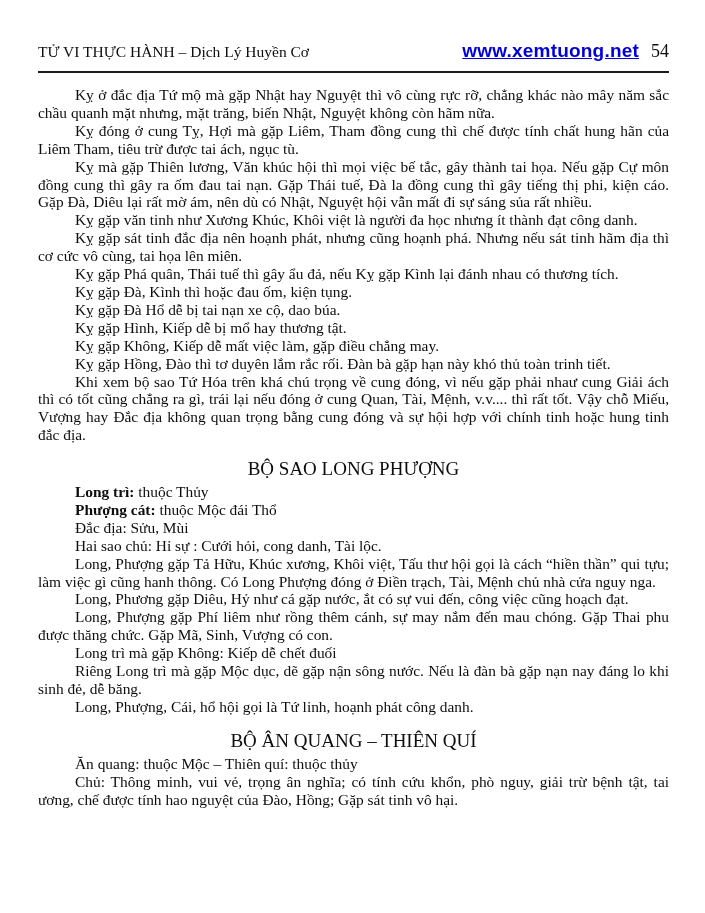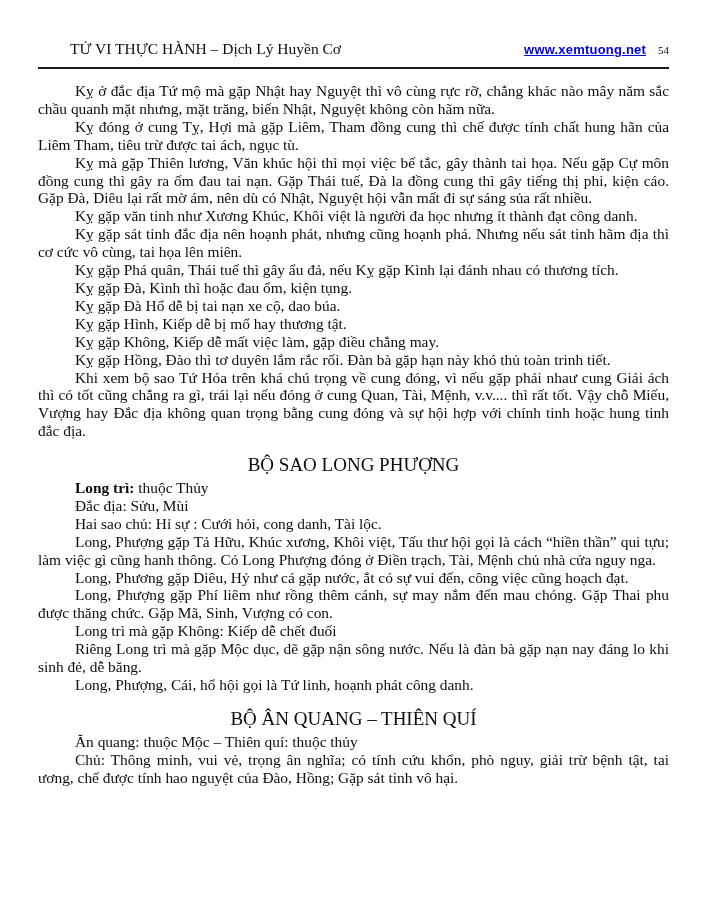--- a/index.html
+++ b/index.html
@@ -15,37 +15,36 @@
   }
   .header {
     display: flex;
     justify-content: space-between;
     align-items: baseline;
     margin: 40px 36px 0 38px;
   }
   .header-title {
     font-size: 15.5px;
     white-space: nowrap;
-    margin-left: 32px;
   }
   .header-right {
     display: flex;
     align-items: baseline;
     gap: 12px;
   }
   .site-link {
     font-family: "Liberation Sans", "DejaVu Sans", sans-serif;
     font-weight: bold;
-    font-size: 13px;
+    font-size: 19px;
     color: #0000dd;
     text-decoration: underline;
     letter-spacing: 0.2px;
     cursor: pointer;
   }
-  .page-num { font-size: 11px; }
+  .page-num { font-size: 18px; }
   .rule {
     border: none;
     border-top: 2px solid #1c1c1c;
     margin: 9px 36px 0 38px;
   }
   .body {
     margin: 13px 36px 0 38px;
     text-align: justify;
     font-size: 15.4px;
     line-height: 17.9px;
@@ -83,20 +82,21 @@
       <p><span>Kỵ gặp sát tinh đắc địa nên hoạnh phát, nhưng cũng hoạnh phá. Nhưng nếu sát tinh hãm địa thì cơ cức vô cùng, tai họa lên miên.</span></p>
       <p><span>Kỵ gặp Phá quân, Thái tuế thì gây ẩu đả, nếu Kỵ gặp Kình lại đánh nhau có thương tích.</span></p>
       <p><span>Kỵ gặp Đà, Kình thì hoặc đau ốm, kiện tụng.</span></p>
       <p><span>Kỵ gặp Đà Hổ dễ bị tai nạn xe cộ, dao búa.</span></p>
       <p><span>Kỵ gặp Hình, Kiếp dễ bị mổ hay thương tật.</span></p>
       <p><span>Kỵ gặp Không, Kiếp dễ mất việc làm, gặp điều chẳng may.</span></p>
       <p><span>Kỵ gặp Hồng, Đào thì tơ duyên lắm rắc rối. Đàn bà gặp hạn này khó thủ toàn trinh tiết.</span></p>
       <p><span>Khi xem bộ sao Tứ Hóa trên khá chú trọng về cung đóng, vì nếu gặp phải nhaư cung Giải ách thì có tốt cũng chẳng ra gì, trái lại nếu đóng ở cung Quan, Tài, Mệnh, v.v.... thì rất tốt. Vậy chỗ Miếu, Vượng hay Đắc địa không quan trọng bằng cung đóng và sự hội hợp với chính tinh hoặc hung tinh đắc địa.</span></p>
       <h2><span>BỘ SAO LONG PHƯỢNG</span></h2>
       <p><span class="b">Long trì:</span><span> thuộc Thủy</span></p>
+      <p><span class="b">Phượng cát:</span><span> thuộc Mộc đái Thổ</span></p>
       <p><span>Đắc địa: Sửu, Mùi</span></p>
       <p><span>Hai sao chủ: Hỉ sự : Cưới hỏi, cong danh, Tài lộc.</span></p>
       <p><span>Long, Phượng gặp Tả Hữu, Khúc xương, Khôi việt, Tấu thư hội gọi là cách “hiền thần” qui tựu; làm việc gì cũng hanh thông. Có Long Phượng đóng ở Điền trạch, Tài, Mệnh chủ nhà cửa nguy nga.</span></p>
       <p><span>Long, Phương gặp Diêu, Hỷ như cá gặp nước, ắt có sự vui đến, công việc cũng hoạch đạt.</span></p>
       <p><span>Long, Phượng gặp Phí liêm như rồng thêm cánh, sự may nắm đến mau chóng. Gặp Thai phu được thăng chức. Gặp Mã, Sinh, Vượng có con.</span></p>
       <p><span>Long trì mà gặp Không: Kiếp dễ chết đuối</span></p>
       <p><span>Riêng Long trì mà gặp Mộc dục, dẽ gặp nận sông nước. Nếu là đàn bà gặp nạn nay đáng lo khi sinh đẻ, dễ băng.</span></p>
       <p><span>Long, Phượng, Cái, hổ hội gọi là Tứ linh, hoạnh phát công danh.</span></p>
       <h2><span>BỘ ÂN QUANG – THIÊN QUÍ</span></h2>
       <p><span>Ăn quang: thuộc Mộc – Thiên quí: thuộc thủy</span></p>

